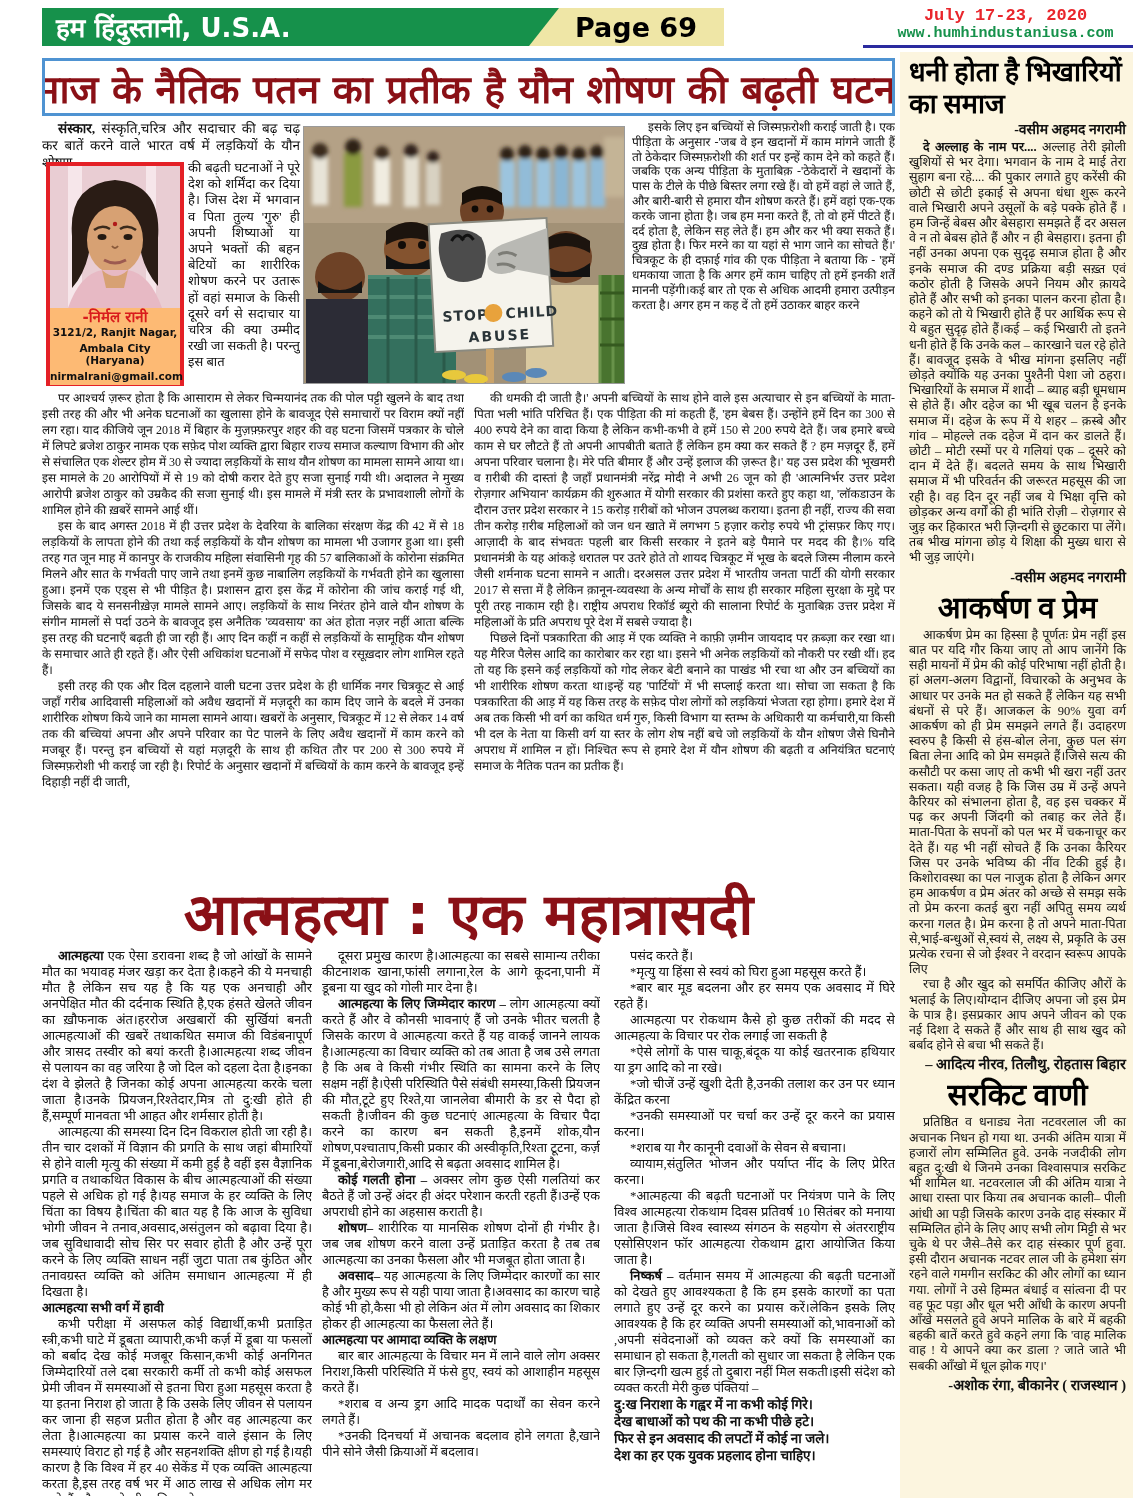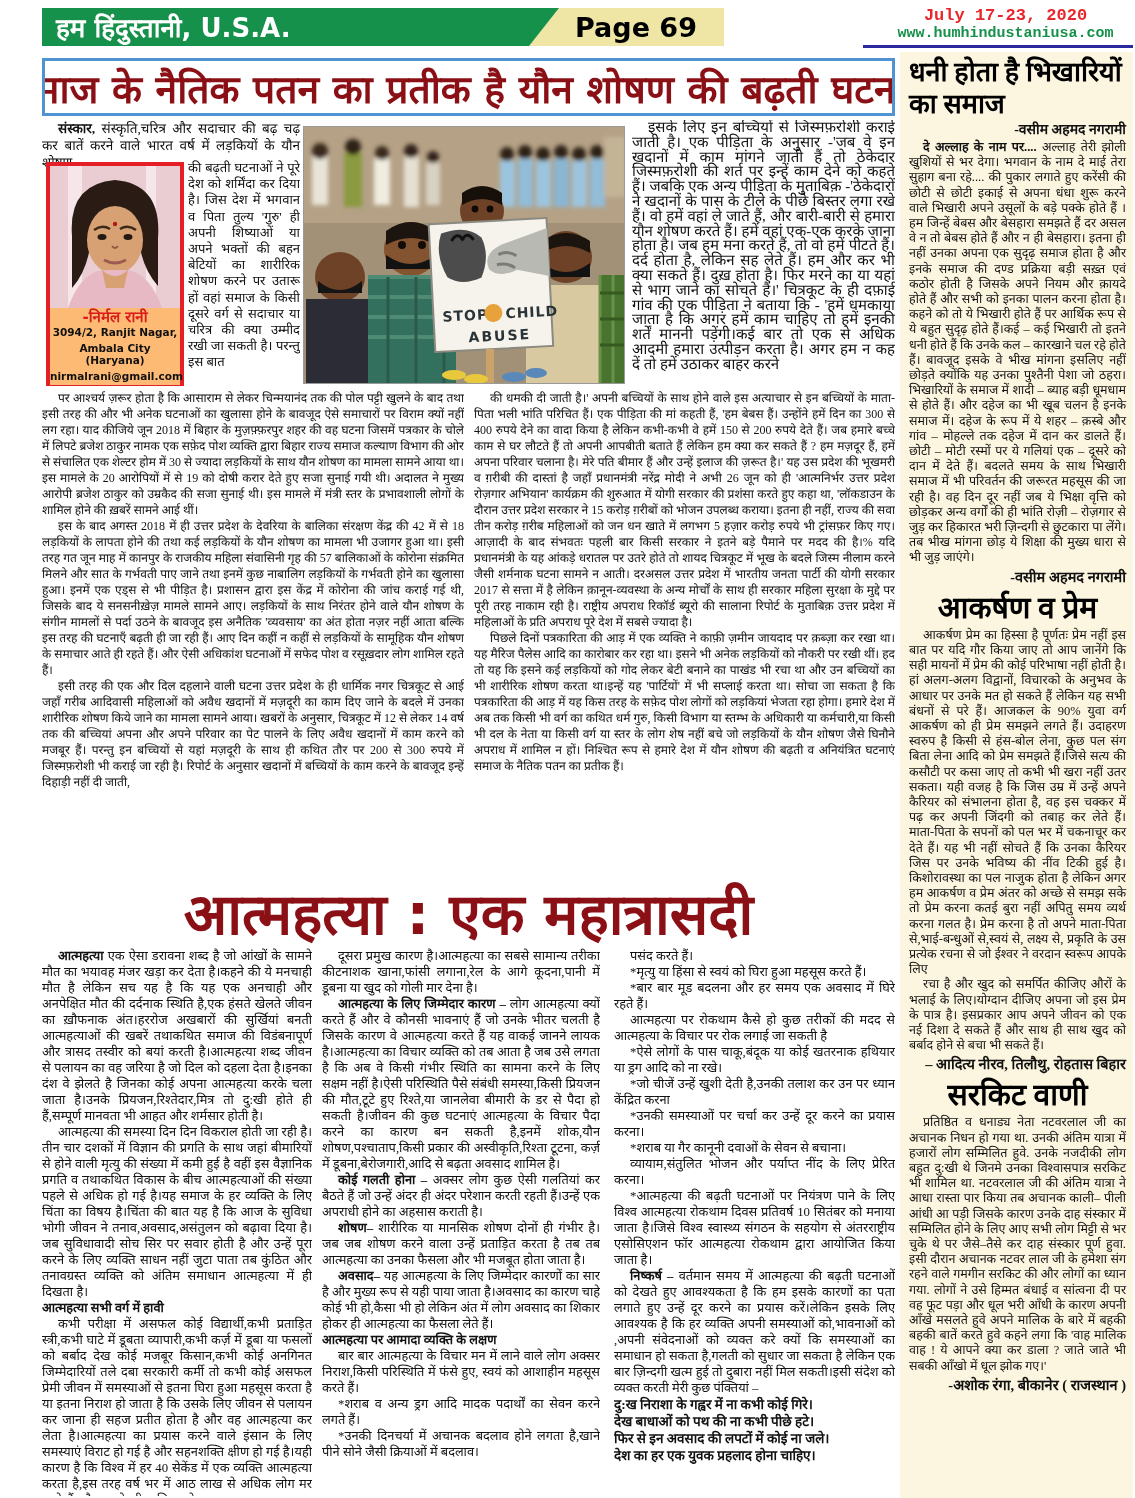--- a/index.html
+++ b/index.html
@@ -23,21 +23,21 @@
 
   .topband { left:42px; top:120px; width:853px; height:266px; overflow:hidden; }
   .tb-col1 { position:absolute; left:0; top:0; width:258px; height:266px; font-size:13.5px; line-height:17px; text-align:justify; }
   .intro-top { position:absolute; left:0; top:0; width:258px; }
   .intro-side { position:absolute; left:146px; top:40px; width:112px; height:226px; overflow:hidden; font-size:13px; line-height:16.2px; text-align:justify; }
   .author-box { position:absolute; left:4px; top:42px; width:138px; border:4px solid #e42026; background:#fdba74; text-align:center; }
   .author-box svg { display:block; }
   .author-name { color:#d91c1c; font-weight:bold; font-size:15px; font-family:"DejaVu Sans","Liberation Sans",sans-serif; line-height:18px; }
   .author-addr { font-family:"DejaVu Sans","Liberation Sans",sans-serif; font-weight:bold; font-size:10.5px; line-height:12.5px; padding-bottom:3px; }
   .photo-frame { position:absolute; left:261px; top:6px; width:322px; height:258px; border:1px solid #9a9a9a; overflow:hidden; background:#b9a58c; }
-  .tb-col3 { position:absolute; left:590px; top:0; width:263px; height:266px; overflow:hidden; font-size:15px; line-height:14.8px; text-align:justify; }
+  .tb-col3 { position:absolute; left:590px; top:0; width:263px; height:266px; overflow:hidden; font-size:12px; line-height:14.8px; text-align:justify; }
 
   .midband { left:42px; top:390px; width:853px; height:488px; overflow:hidden; }
   .mid-left  { position:absolute; left:0; top:0; width:422px; height:488px; overflow:hidden; }
   .mid-right { position:absolute; left:432px; top:0; width:421px; height:488px; overflow:hidden; }
   .midband .para { font-size:12px; line-height:16px; }
 
   
   .headline2 { left:42px; top:880px; width:853px; height:64px; display:flex; align-items:center; justify-content:center; overflow:hidden; }
   .headline2 span { color:#8a1016; font-family:"DejaVu Sans","Liberation Sans",sans-serif; font-weight:bold; font-size:57px; white-space:nowrap; }
   .a2band { left:42px; top:948px; width:853px; height:548px; overflow:hidden; }
@@ -96,21 +96,21 @@
         <path d="M70 63 Q78 58 86 64" stroke="#3a2a1c" stroke-width="2.5" fill="none"></path>
         <ellipse cx="52" cy="71" rx="4.5" ry="3" fill="#241a12"></ellipse>
         <ellipse cx="78" cy="71" rx="4.5" ry="3" fill="#241a12"></ellipse>
         <circle cx="65" cy="58" r="2.2" fill="#b01a1a"></circle>
         <path d="M62 80 Q65 84 68 80" stroke="#8a5a3a" stroke-width="2" fill="none"></path>
         <path d="M54 94 Q65 100 76 94" stroke="#9c5a50" stroke-width="3" fill="none"></path>
         <path d="M18 142 Q30 108 52 104 L78 104 Q100 108 112 142 Z" fill="#e7b9c4"></path>
         <path d="M52 104 Q65 116 78 104 L74 122 L56 122 Z" fill="#d7a173"></path>
       </svg>
       <div class="author-name">-निर्मल रानी</div>
-      <div class="author-addr">3094/2, Ranjit Nagar,</div>
+      <div class="author-addr">3121/2, Ranjit Nagar,</div>
       <div class="author-addr">Ambala City  (Haryana)</div>
       <div class="author-addr">nirmalrani@gmail.com</div>
     </div>
     <div class="intro-side">की बढ़ती घटनाओं ने पूरे देश को शर्मिंदा कर दिया है। जिस देश में भगवान व पिता तुल्य 'गुरु' ही अपनी शिष्याओं या अपने भक्तों की बहन बेटियों का शारीरिक शोषण करने पर उतारू हों वहां समाज के किसी दूसरे वर्ग से सदाचार या चरित्र की क्या उम्मीद रखी जा सकती है। परन्तु इस बात</div>
   </div>
 
   <div class="photo-frame">
     <svg width="322" height="258" viewBox="0 0 322 258">
       <defs>
           <filter id="bl">

